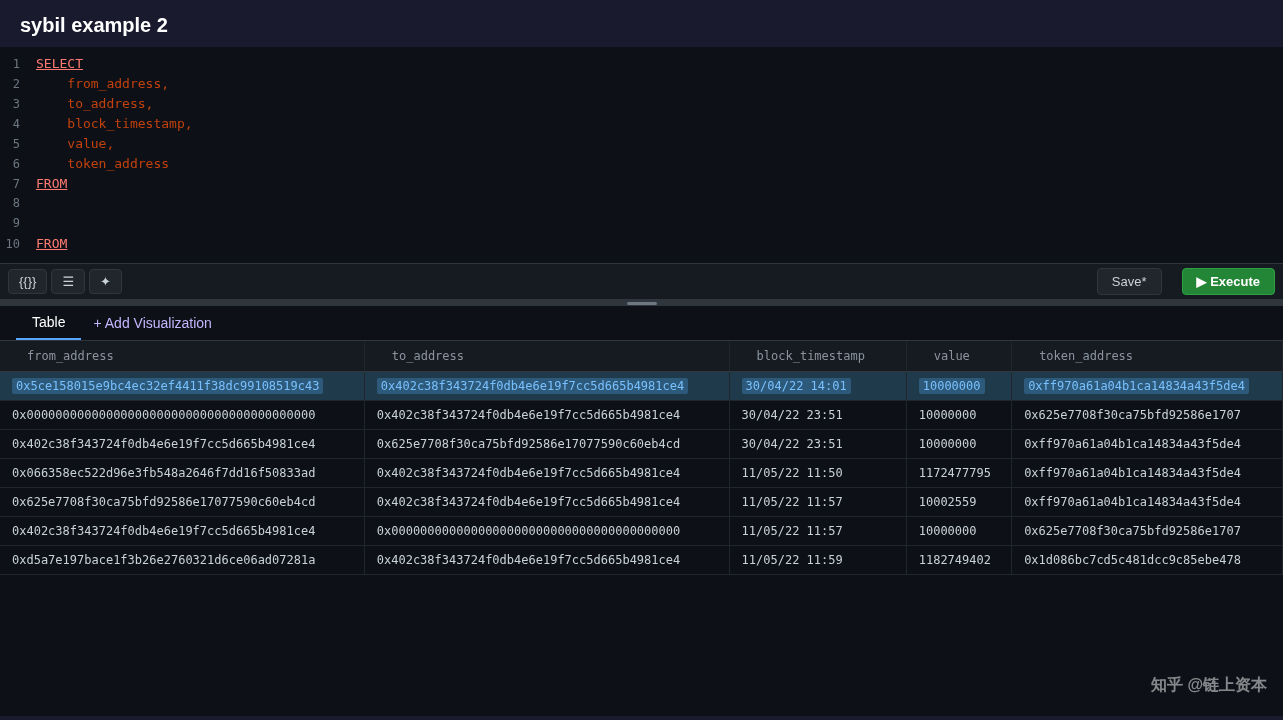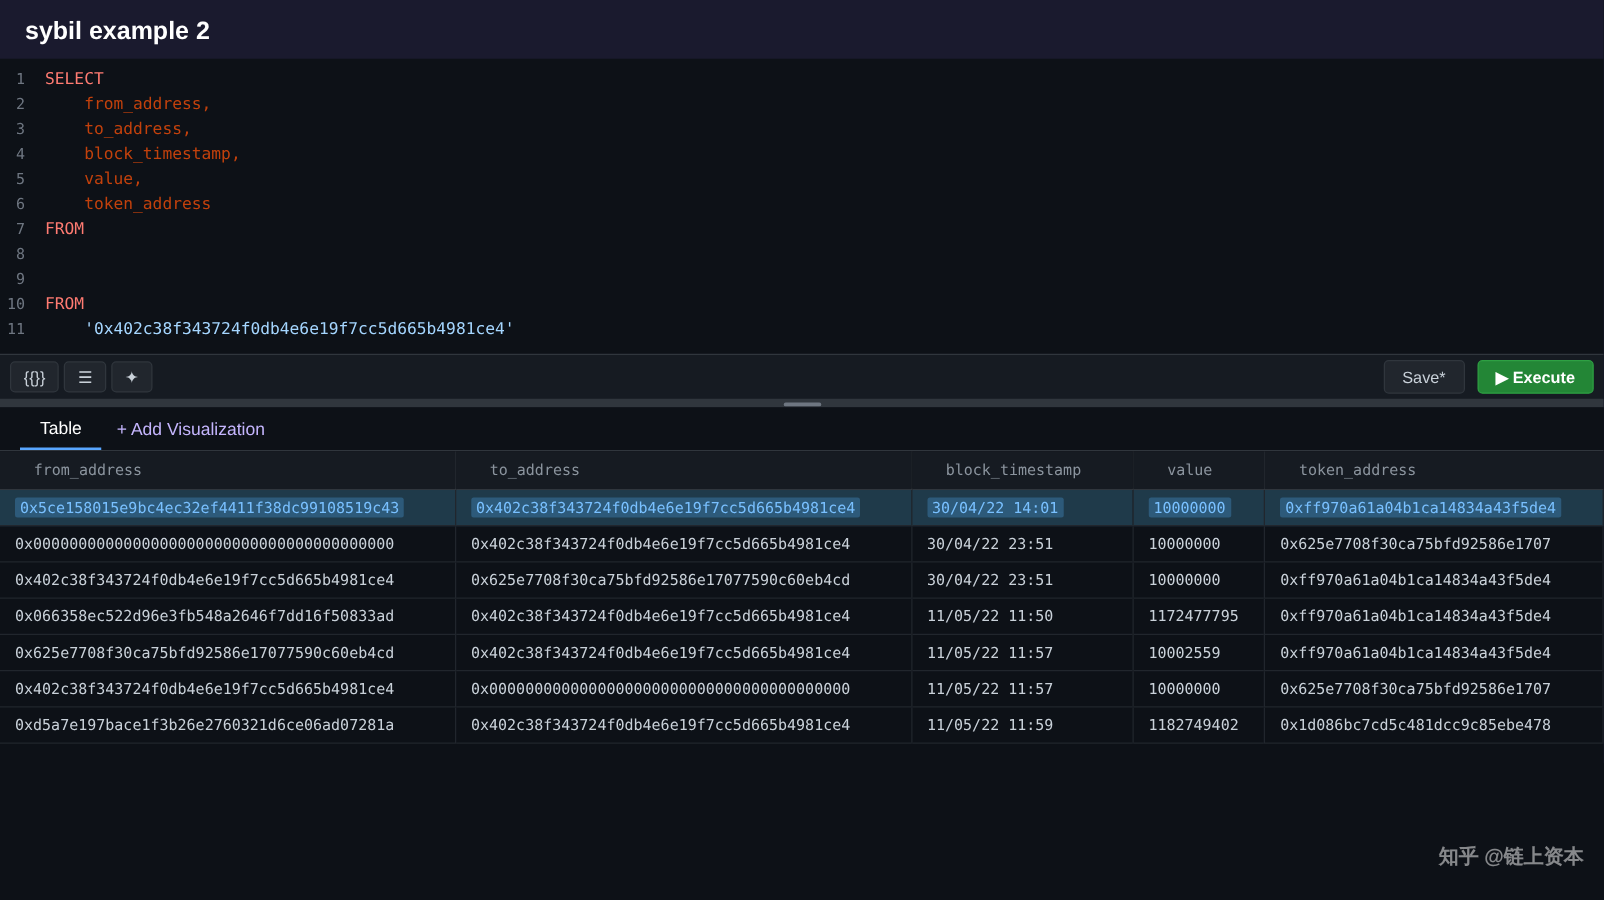--- a/index.html
+++ b/index.html
@@ -48,21 +48,21 @@
       flex-shrink: 0;
       font-size: 12px;
       user-select: none;
     }
 
     .line-content {
       color: #c9d1d9;
       white-space: pre;
     }
 
-    .kw { color: #ff7b72; }
+    .kw { color: #ff7b72; text-decoration: underline; }
     .str { color: #a5d6ff; }
     .id { color: #c2410c; }
 
     .toolbar {
       background: #161b22;
       border-bottom: 1px solid #30363d;
       display: flex;
       align-items: center;
       padding: 4px 8px;
       gap: 4px;
@@ -84,21 +84,21 @@
     .toolbar-spacer { flex: 1; }
 
     .save-btn {
       background: #21262d;
       border: 1px solid #30363d;
       color: #c9d1d9;
       padding: 5px 14px;
       cursor: pointer;
       border-radius: 4px;
       font-size: 13px;
-      margin-right: 6px;
+      margin-right: 16px;
     }
 
     .execute-btn {
       background: #238636;
       border: 1px solid #2ea043;
       color: #ffffff;
       padding: 5px 14px;
       cursor: pointer;
       border-radius: 4px;
       font-size: 13px;
@@ -261,24 +261,20 @@
     <div class="code-line">
       <span class="line-num">8</span>
     </div>
     <div class="code-line">
       <span class="line-num">9</span>
       <span class="line-content"></span>
     </div>
     <div class="code-line">
       <span class="line-num">10</span>
       <span class="line-content kw">FROM</span>
-    </div>
-    <div class="code-line">
-      <span class="line-num">11</span>
-      <span class="line-content str">    '0x402c38f343724f0db4e6e19f7cc5d665b4981ce4'</span>
     </div>
   </div>
 </div>
 
 <div class="toolbar">
   <button class="toolbar-btn">
     <span>{{}}</span>
   </button>
   <button class="toolbar-btn">
     <span>☰</span>

